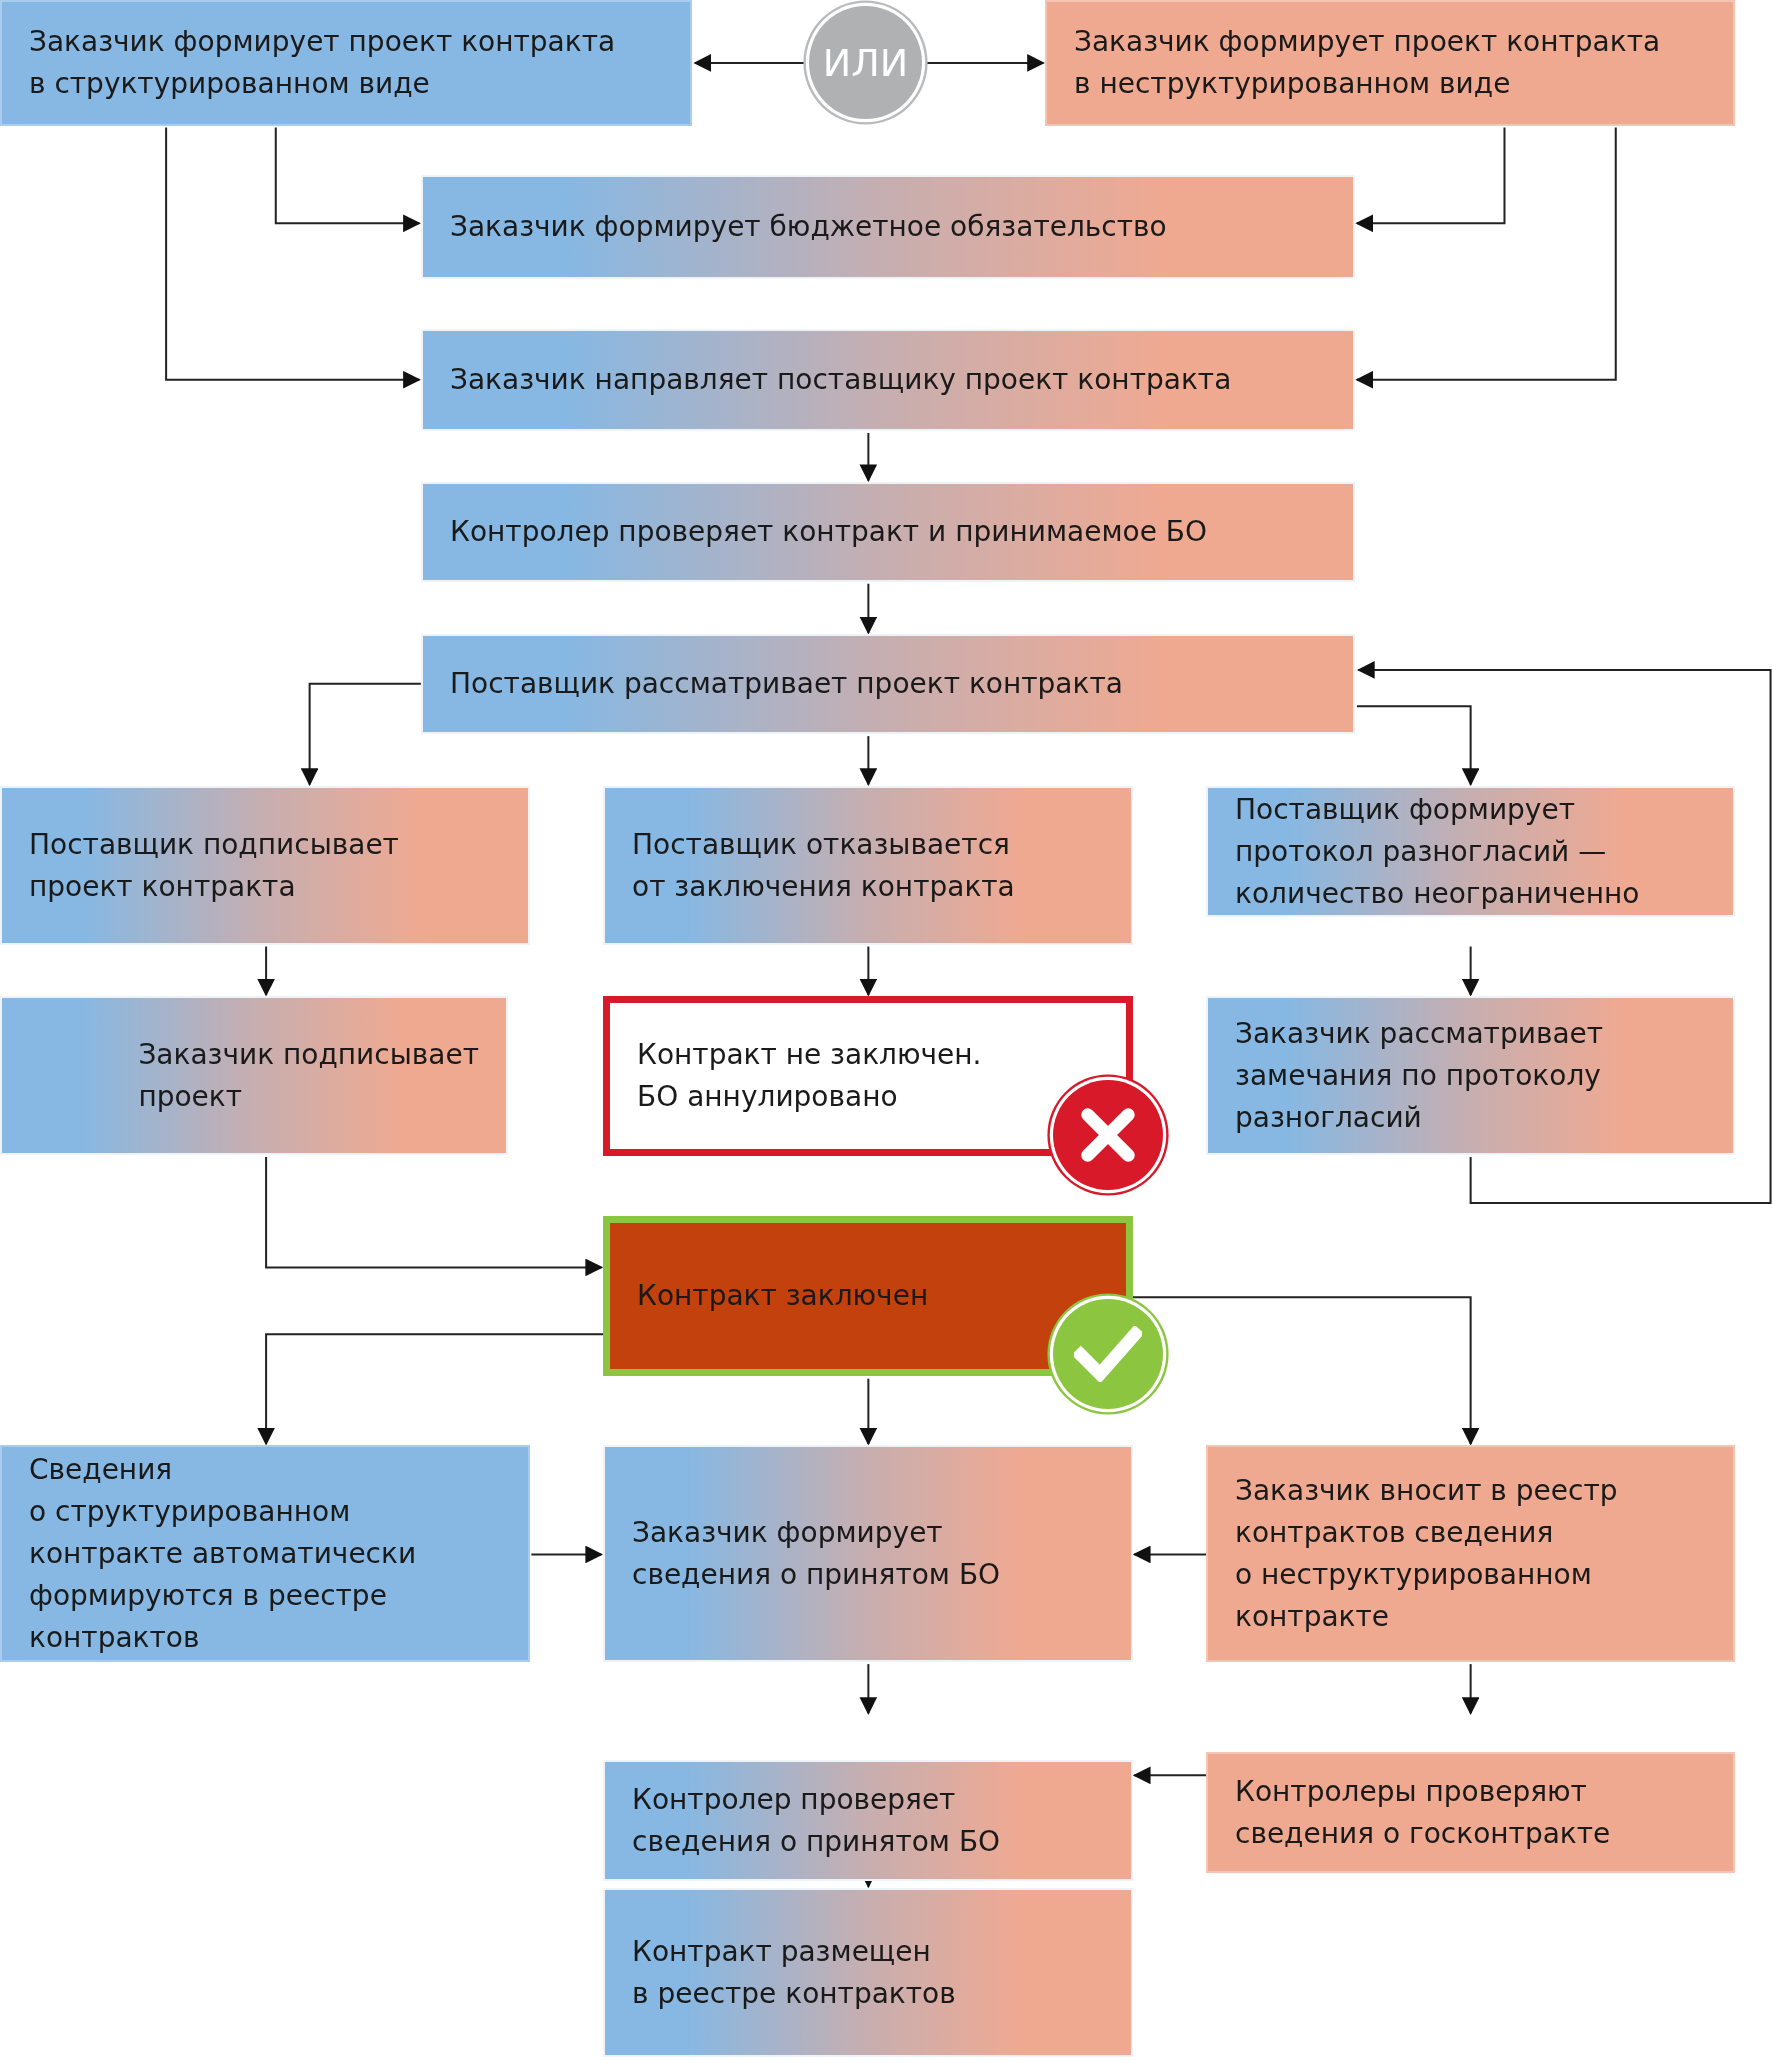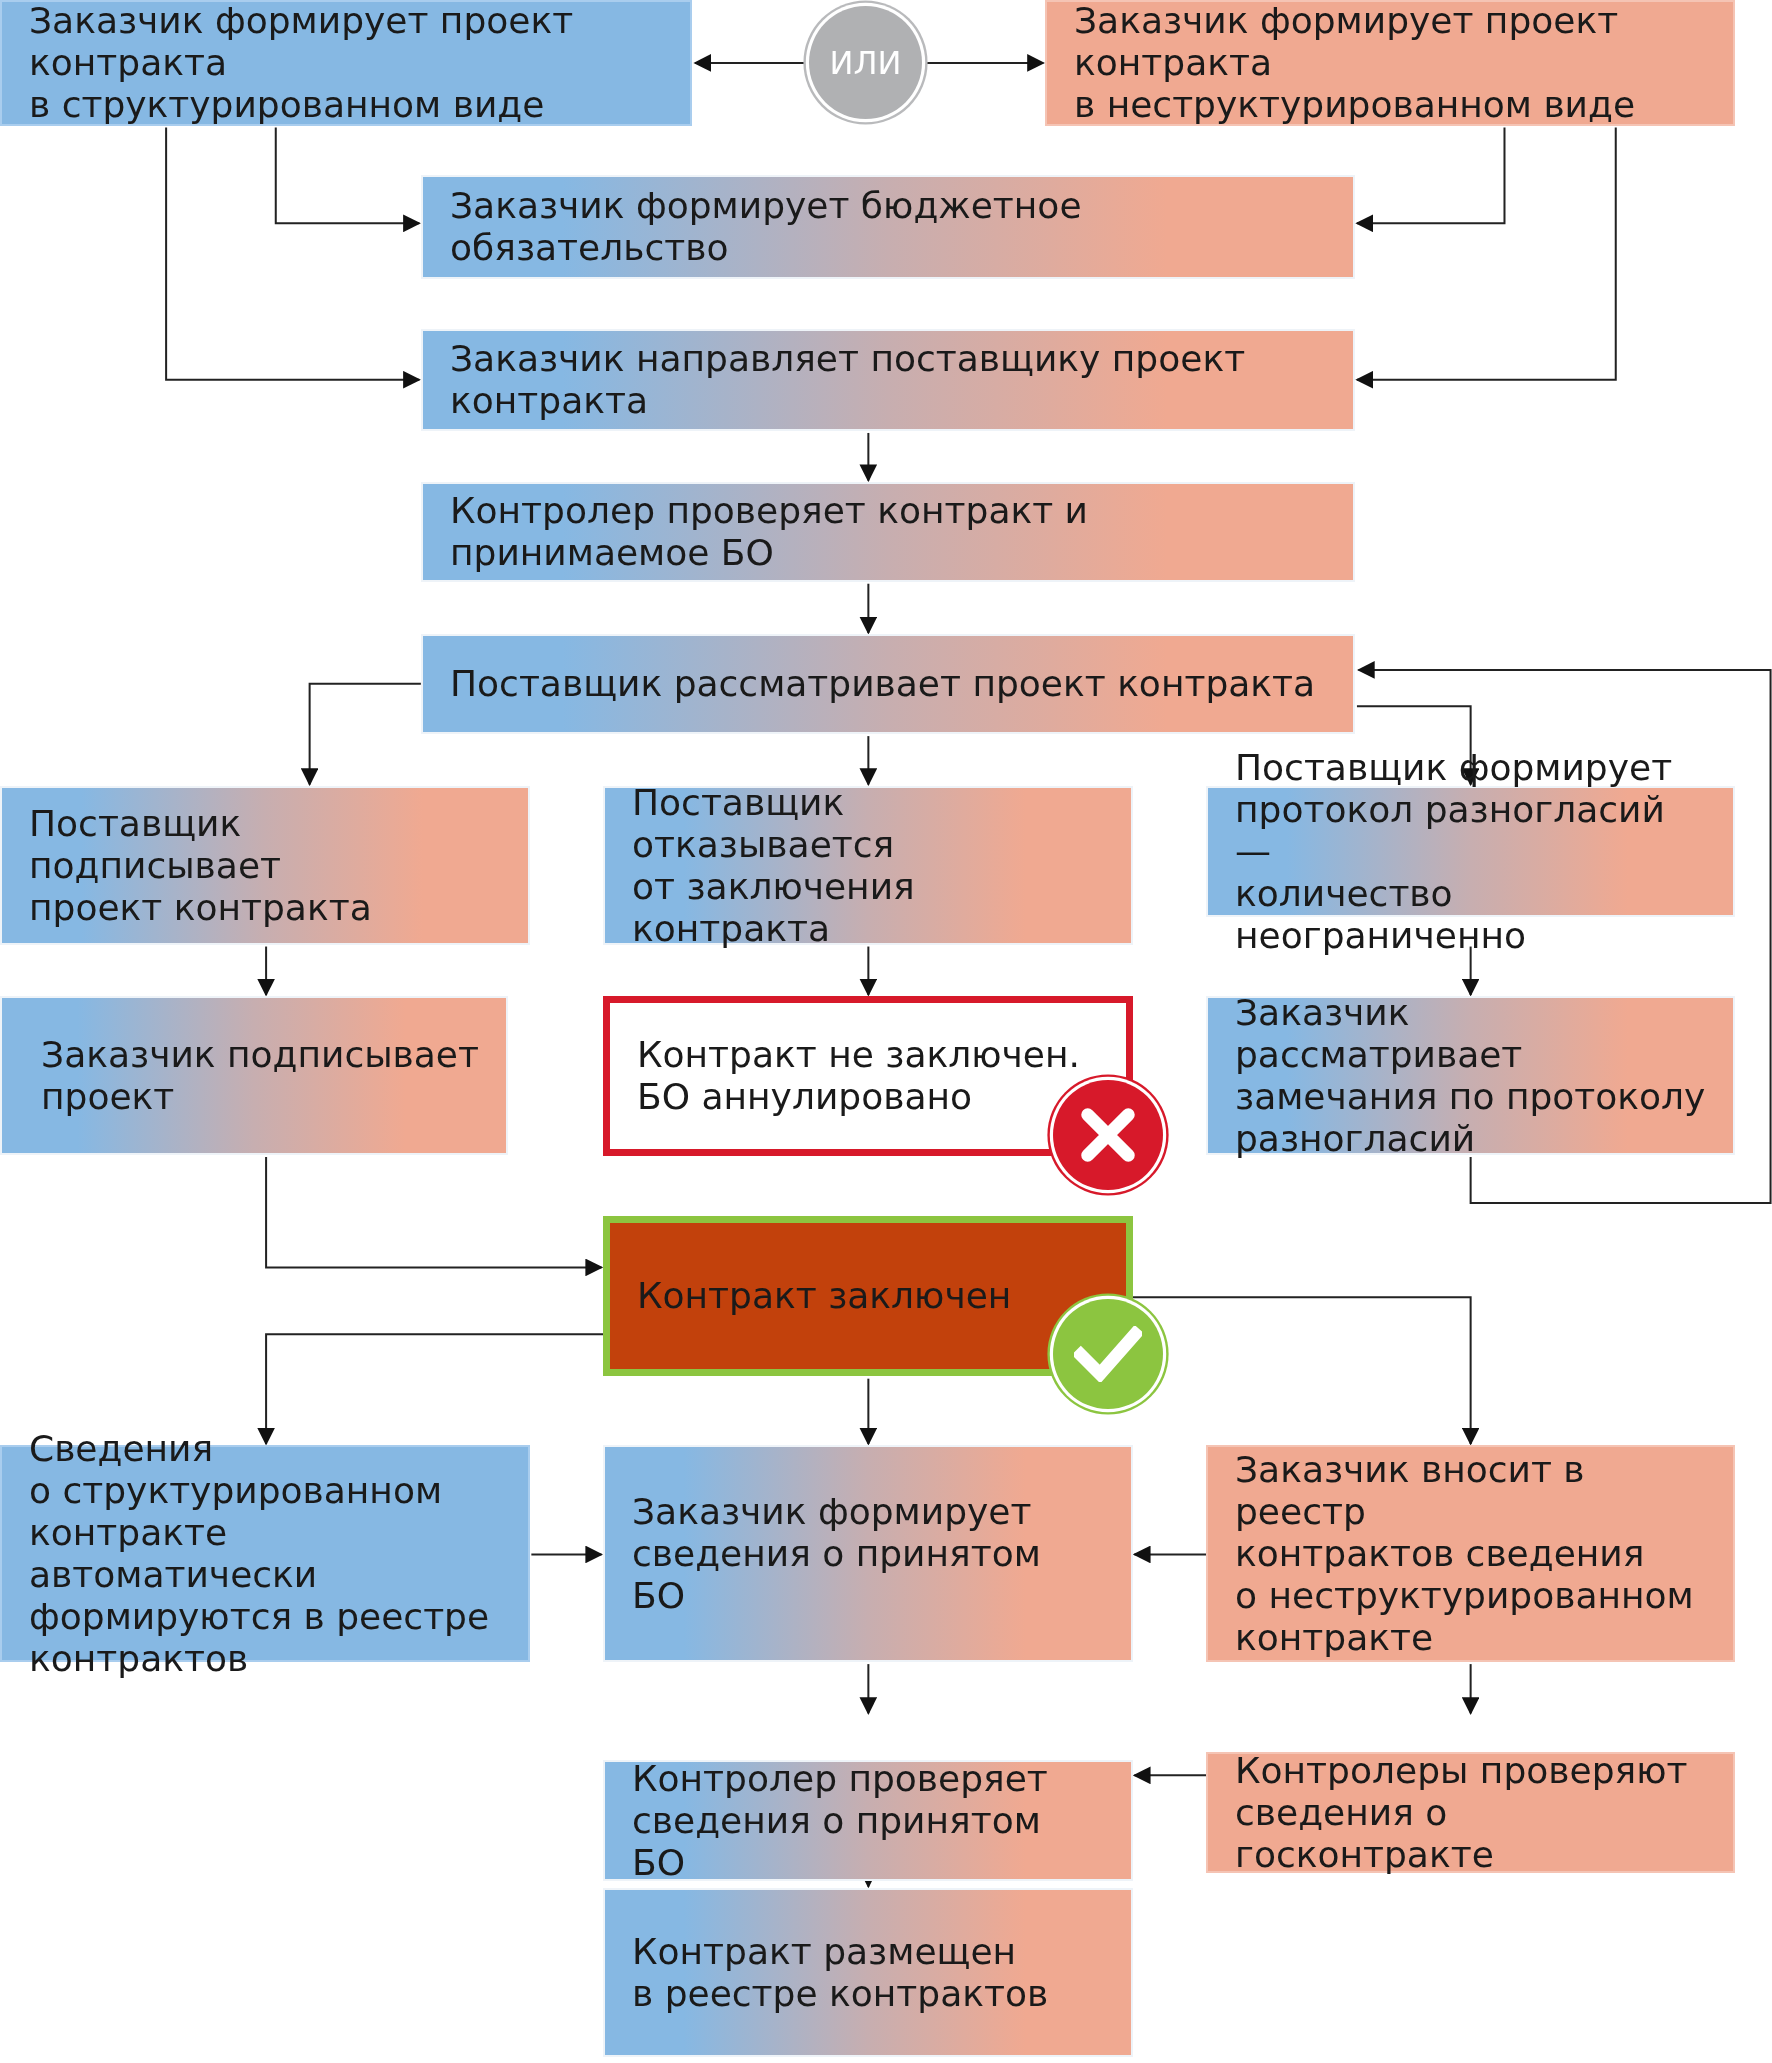--- a/index.html
+++ b/index.html
@@ -1,30 +1,30 @@
 <!DOCTYPE html>
 <html style="font-size:13px"><head>
 <meta charset="utf-8">
 <style>
   html, body { margin:0; padding:0; background:#ffffff; }
   body { width:1773px; height:2064px; position:relative; overflow:hidden;
          font-family:"DejaVu Sans", sans-serif; color:#1a1a1a; }
   .box { position:absolute; box-sizing:border-box; display:flex; align-items:center;
-         padding:0 27px; font-size:36px; line-height:42px; }
+         padding:0 27px; font-size:28px; line-height:42px; }
   .box span { white-space:pre-line; }
   .blue { background:#86b8e3; border:2.4px solid #a9cdee; }
   .salmon { background:#f0a991; border:2.4px solid #f5c4b4; }
   .grad { background:linear-gradient(to right, #86b8e3 0%, #86b8e3 15%, #c7aeb0 50%, #f0a991 80%, #f0a991 100%);
           border:2.4px solid #eef3f8; }
   .red-frame { background:#fff; border:7.3px solid #d7192a; }
   .green-frame { background:#c2410c; border:7.3px solid #8cc540;text-align:center; }
   svg.lines { position:absolute; left:0; top:0; }
   .ili { position:absolute; left:809px; top:6.4px; width:113px; height:113px; border-radius:50%;
          background:#b0b1b3; box-shadow:0 0 0 3.2px #fff, 0 0 0 5.6px #b9babc;
-         display:flex; align-items:center; justify-content:center; color:#fff; font-size:32px; }
+         display:flex; align-items:center; justify-content:center; color:#fff; font-size:38px; }
   .badge { position:absolute; width:110px; height:110px; border-radius:50%;
            display:flex; align-items:center; justify-content:center; }
   .badge.red { background:#d7192a; box-shadow:0 0 0 3.2px #fff, 0 0 0 5.6px #d7192a; }
   .badge.green { background:#8cc540; box-shadow:0 0 0 3.2px #fff, 0 0 0 5.6px #8cc540; }
 </style>
 </head>
 <body>
 
 <svg class="lines" width="1773" height="2064" viewBox="0 0 2199 2560">
   <defs>

